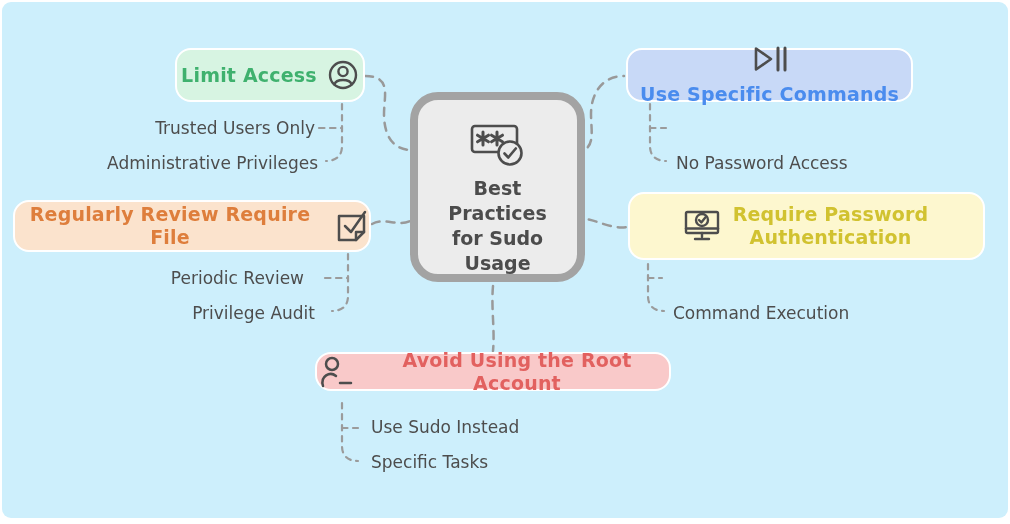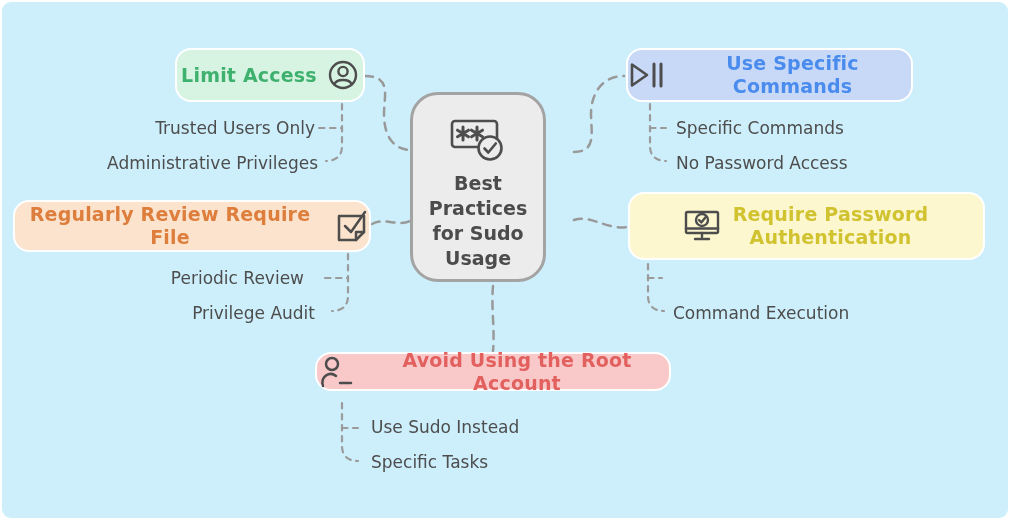--- a/index.html
+++ b/index.html
@@ -7,22 +7,22 @@
   .frame{position:relative;width:1010px;height:524px;background:#ffffff;overflow:hidden;}
   .canvas{position:absolute;left:2px;top:2px;right:2px;bottom:6px;background:#cdeffc;border-radius:9px;}
   .layer{position:absolute;left:0;top:0;width:1010px;height:524px;pointer-events:none;}
   .conn{stroke:#999999;stroke-width:2.5;fill:none;stroke-dasharray:8 7;stroke-linecap:round;}
   .twig{stroke:#9b9b9b;stroke-width:2.2;fill:none;stroke-dasharray:5.5 5.5;stroke-linecap:round;}
   .node{position:absolute;display:flex;align-items:center;justify-content:center;
         border:2.5px solid #ffffff;border-radius:16px;box-sizing:border-box;gap:10px;
         box-shadow:0 0 0 0 rgba(0,0,0,0);}
   .node .label{font-size:19px;font-weight:600;letter-spacing:.2px;text-align:center;line-height:23px;}
   .icon{display:inline-flex;color:#4d4d4d;flex:0 0 auto;}
-  .center-node{position:absolute;left:410px;top:92px;width:136px;height:190px;background:#ececec;
-        border:3px solid #a3a3a3;border-radius:28px;box-sizing:border-box;display:flex;flex-direction:column;
+  .center-node{position:absolute;left:410px;top:92px;width:175px;height:190px;background:#ececec;
+        border:8px solid #a3a3a3;border-radius:28px;box-sizing:border-box;display:flex;flex-direction:column;
         align-items:center;justify-content:flex-start;padding-top:20px;gap:8px;}
   .center-node .label{font-size:19px;line-height:25px;font-weight:600;color:#4c4c4c;text-align:center;max-width:102px;}
   .sub{position:absolute;font-size:17px;line-height:22px;color:#4d4d4d;white-space:nowrap;}
   .sub.rt{text-align:right;}
   #n-limit{left:175px;top:48px;width:190px;height:54px;}
   #n-cmds{left:626px;top:48px;width:287px;height:54px;}
   #n-review{left:13px;top:200px;width:358px;height:52px;}
   #n-pass{left:628px;top:192px;width:357px;height:68px;}
   #n-pass .label{max-width:200px;}
   #n-root{left:315px;top:352px;width:356px;height:39px;}
@@ -71,21 +71,21 @@
     <span class="label" style="color: rgb(63, 177, 110);">Limit Access</span>
     <span class="icon">
       <svg width="32" height="32" viewBox="0 0 32 32" fill="none" stroke="currentColor" stroke-width="2.4" stroke-linecap="round">
         <circle cx="16" cy="16" r="13"></circle>
         <circle cx="16" cy="12.5" r="4.6"></circle>
         <path d="M7.5,25.5 C9,19.5 23,19.5 24.5,25.5"></path>
       </svg>
     </span>
   </div>
 
-  <div class="node" id="n-cmds" style="background-color: rgb(200, 217, 247);">
+  <div class="node" id="n-cmds" style="background-color: rgb(200, 217, 247); flex-direction: column;">
     <span class="icon">
       <svg width="36" height="28" viewBox="0 0 36 28" fill="none" stroke="currentColor" stroke-width="2.6" stroke-linecap="round" stroke-linejoin="round">
         <path d="M4,3.5 L4,24.5 L19,14 Z"></path>
         <path d="M26,3 L26,25 M33,3 L33,25" stroke-width="3"></path>
       </svg>
     </span>
     <span class="label" style="color: rgb(74, 140, 238);">Use Specific Commands</span>
   </div>
 
   <div class="node" id="n-review" style="background-color: rgb(251, 227, 205);">
@@ -120,21 +120,20 @@
         <path d="M6,31 C3,21 13,16 19,21"></path>
         <path d="M23,28 H34"></path>
       </svg>
     </span>
     <span class="label" style="color: rgb(226, 97, 95);">Avoid Using the Root Account</span>
   </div>
 
   <span class="sub rt" style="right:695px;top:117px">Trusted Users Only</span>
   <span class="sub rt" style="right:692px;top:152px">Administrative Privileges</span>
 
-  <span class="sub" style="left:676px;top:117px">Specific Commands</span>
   <span class="sub" style="left:676px;top:152px">No Password Access</span>
 
   <span class="sub rt" style="right:706px;top:267px">Periodic Review</span>
   <span class="sub rt" style="right:695px;top:302px">Privilege Audit</span>
 
   <span class="sub" style="left:673px;top:302px">Command Execution</span>
 
   <span class="sub" style="left:371px;top:416px">Use Sudo Instead</span>
   <span class="sub" style="left:371px;top:451px">Specific Tasks</span>
 </div>

